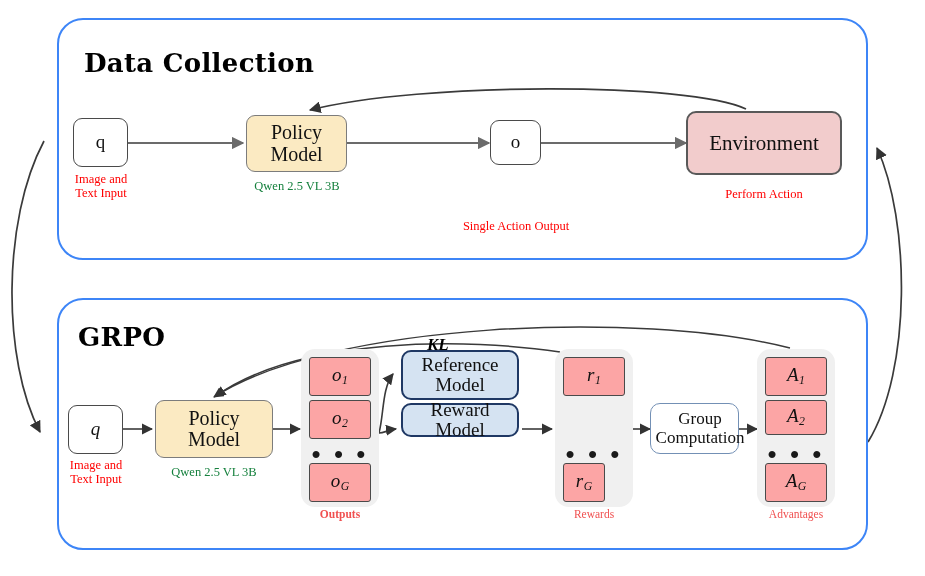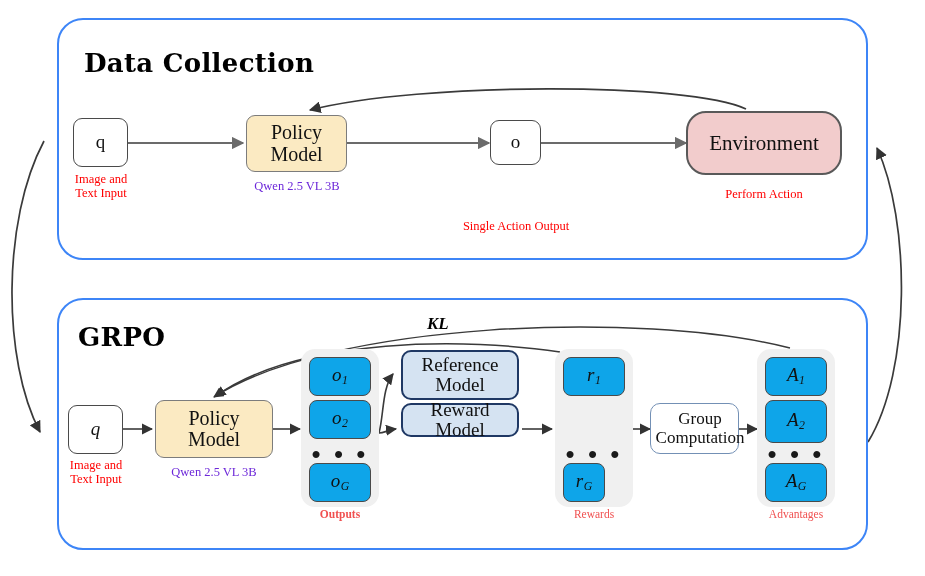--- a/index.html
+++ b/index.html
@@ -66,40 +66,40 @@
   }
   .node-policy {
     background: #fbeac2;
     border: 1.8px solid #7c7c7c;
     border-radius: 9px;
     font-size: 20px;
   }
   .node-env {
     background: #f2cccc;
     border: 2.2px solid #595959;
-    border-radius: 20px;
+    border-radius: 10px;
     font-size: 21px;
   }
   .node-blue {
     background: #d5e3f2;
     border: 2px solid #1f3864;
     border-radius: 10px;
     font-size: 19px;
   }
   .node-thin {
     background: #ffffff;
     border: 1.3px solid #7390b5;
     border-radius: 10px;
     font-size: 17px;
     padding-left: 11px;
   }
   .node-item {
-    background: #0ea5e9;
+    background: #fca5a5;
     border: 1.4px solid #4a4a4a;
-    border-radius: 8px;
+    border-radius: 3px;
     font-size: 19px;
     font-style: italic;
   }
   .sub {
     font-size: 0.62em;
     font-style: italic;
     vertical-align: -0.28em;
     margin-left: 0.5px;
   }
 
@@ -116,21 +116,21 @@
     color: #ff0000;
     text-align: center;
     line-height: 1.12;
     white-space: pre-line;
   }
   .caption-sm {
     font-size: 11.5px;
     color: #f05050;
   }
   .caption-blue {
-    color: #6d28d9;
+    color: #15803d;
   }
   .kl-label {
     position: absolute;
     font-family: "Liberation Serif", serif;
     font-style: italic;
     font-weight: 600;
     font-size: 17px;
     color: #000000;
   }
   .dots {
@@ -206,21 +206,21 @@
   <div class="caption" style="left:440px; top:179px; width:152px;margin-top:40px;">Single Action Output</div>
 
   <div class="node node-env" style="left:686px; top:111px; width:156px; height:64px;">
     <span>Environment</span>
   </div>
   <div class="caption" style="left:704px; top:187px; width:120px;">Perform Action</div>
 
   <div class="panel" id="panel-grpo"></div>
   <div class="panel-title" id="title-grpo">GRPO</div>
 
-  <div class="kl-label" style="left:427px; top:314px;">KL</div>
+  <div class="kl-label" style="left:427px; top:335px;">KL</div>
 
   <div class="node node-plain" style="left:68px; top:405px; width:55px; height:49px; font-style:italic;">
     <span>q</span>
   </div>
   <div class="caption" style="left:36px; top:458px; width:120px;">Image and
 Text Input</div>
 
   <div class="node node-policy" style="left:155px; top:400px; width:118px; height:58px;">
     <span style="white-space:pre-line;">Policy
 Model</span>
@@ -261,21 +261,21 @@
 
   <div class="node node-thin" style="left:650px; top:403px; width:89px; height:51px;">
     <span style="white-space:pre-line;">Group
 Computation</span>
   </div>
 
   <div class="group-box" style="left:757px; top:349px; width:78px; height:158px;"></div>
   <div class="node node-item" style="left:765px; top:357px; width:62px; height:39px;">
     <span><span>A</span><span class="sub">1</span></span>
   </div>
-  <div class="node node-item" style="left:765px; top:400px; width:62px; height:43px;">
+  <div class="node node-item" style="left:765px; top:400px; width:62px; height:35px;">
     <span><span>A</span><span class="sub">2</span></span>
   </div>
   <div class="dots" style="left:765px; top:441px; width:62px;">• • •</div>
   <div class="node node-item" style="left:765px; top:463px; width:62px; height:39px;">
     <span><span>A</span><span class="sub">G</span></span>
   </div>
   <div class="caption caption-sm" style="left:757px; top:508px; width:78px;">Advantages</div>
 
 </div>
 

